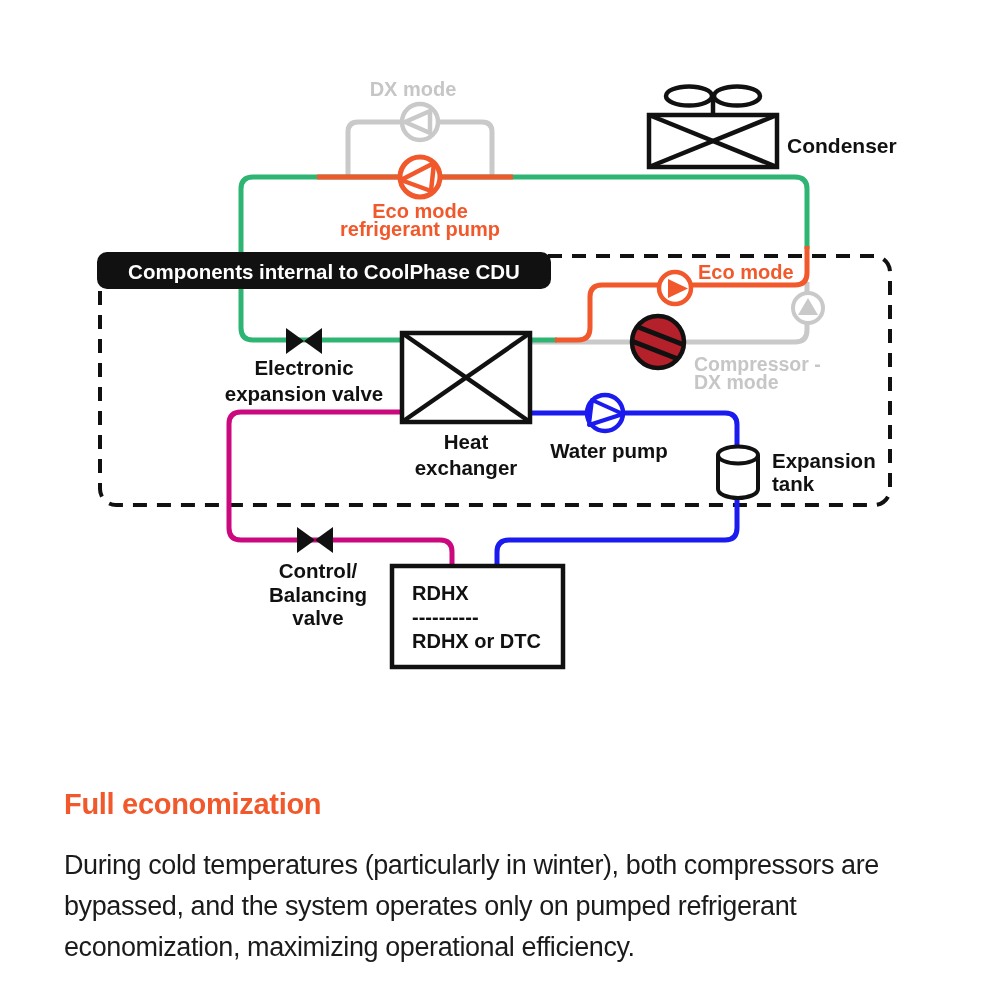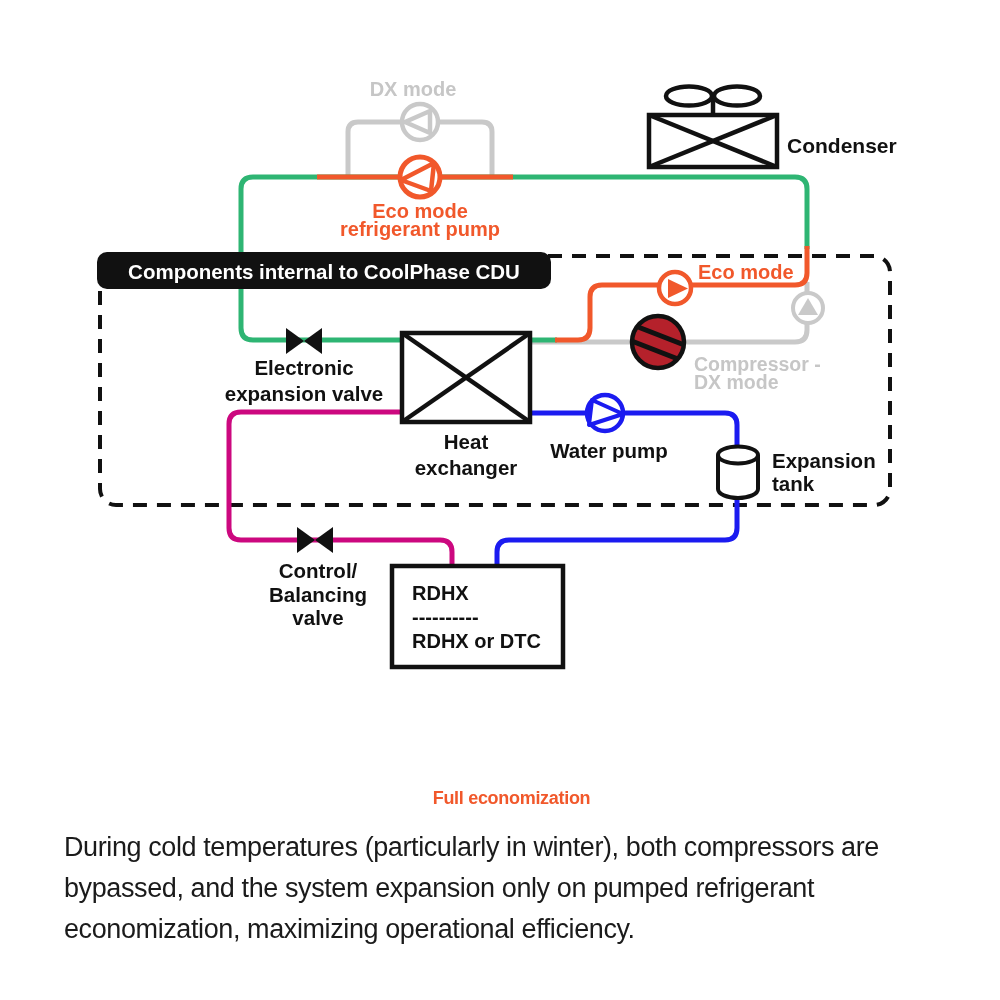--- a/index.html
+++ b/index.html
@@ -18,23 +18,22 @@
   .pipe-gray{stroke:var(--gray_pipe);stroke-width:5;}
   .boxline{fill:#ffffff;stroke:var(--ink);stroke-width:4.5;}
   .xline{stroke:var(--ink);stroke-width:4.5;fill:none;}
   .dashedbox{fill:none;stroke:var(--ink);stroke-width:4;stroke-dasharray:14 10;}
   .lbl{fill:var(--ink);}
   .lbl-gray{fill:var(--gray_text);}
   .lbl-orange{fill:var(--orange);}
   .lbl-white{fill:#ffffff;}
   .caption{position:absolute;left:64px;top:788px;width:895px;}
   .caption h2{
-    margin:0 0 18px 0;font-size:18px;font-weight:bold;color:var(--orange);
+    margin:0 0 24px 0;font-size:29px;font-weight:bold;color:var(--orange);
     letter-spacing:-0.3px;
-    text-align:center;
   }
   .caption p{
     margin:0;font-size:27px;line-height:1.52;color:var(--body);
     letter-spacing:-0.4px;
   }
 </style>
 </head>
 <body>
 
 <div class="stage">
@@ -159,15 +158,15 @@
     <text x="772" y="468" font-size="20.5" class="lbl">Expansion</text>
     <text x="772" y="491" font-size="20.5" class="lbl">tank</text>
 
     <text x="318" y="578" text-anchor="middle" font-size="20.5" class="lbl">Control/</text>
     <text x="318" y="602" text-anchor="middle" font-size="20.5" class="lbl">Balancing</text>
     <text x="318" y="625" text-anchor="middle" font-size="20.5" class="lbl">valve</text>
   </svg>
 
   <div class="caption">
     <h2>Full economization</h2>
-    <p>During cold temperatures (particularly in winter), both compressors are bypassed, and the system expansion only on pumped refrigerant economization, maximizing operational efficiency.</p>
+    <p>During cold temperatures (particularly in winter), both compressors are bypassed, and the system operates only on pumped refrigerant economization, maximizing operational efficiency.</p>
   </div>
 </div>
 
 </body></html>

